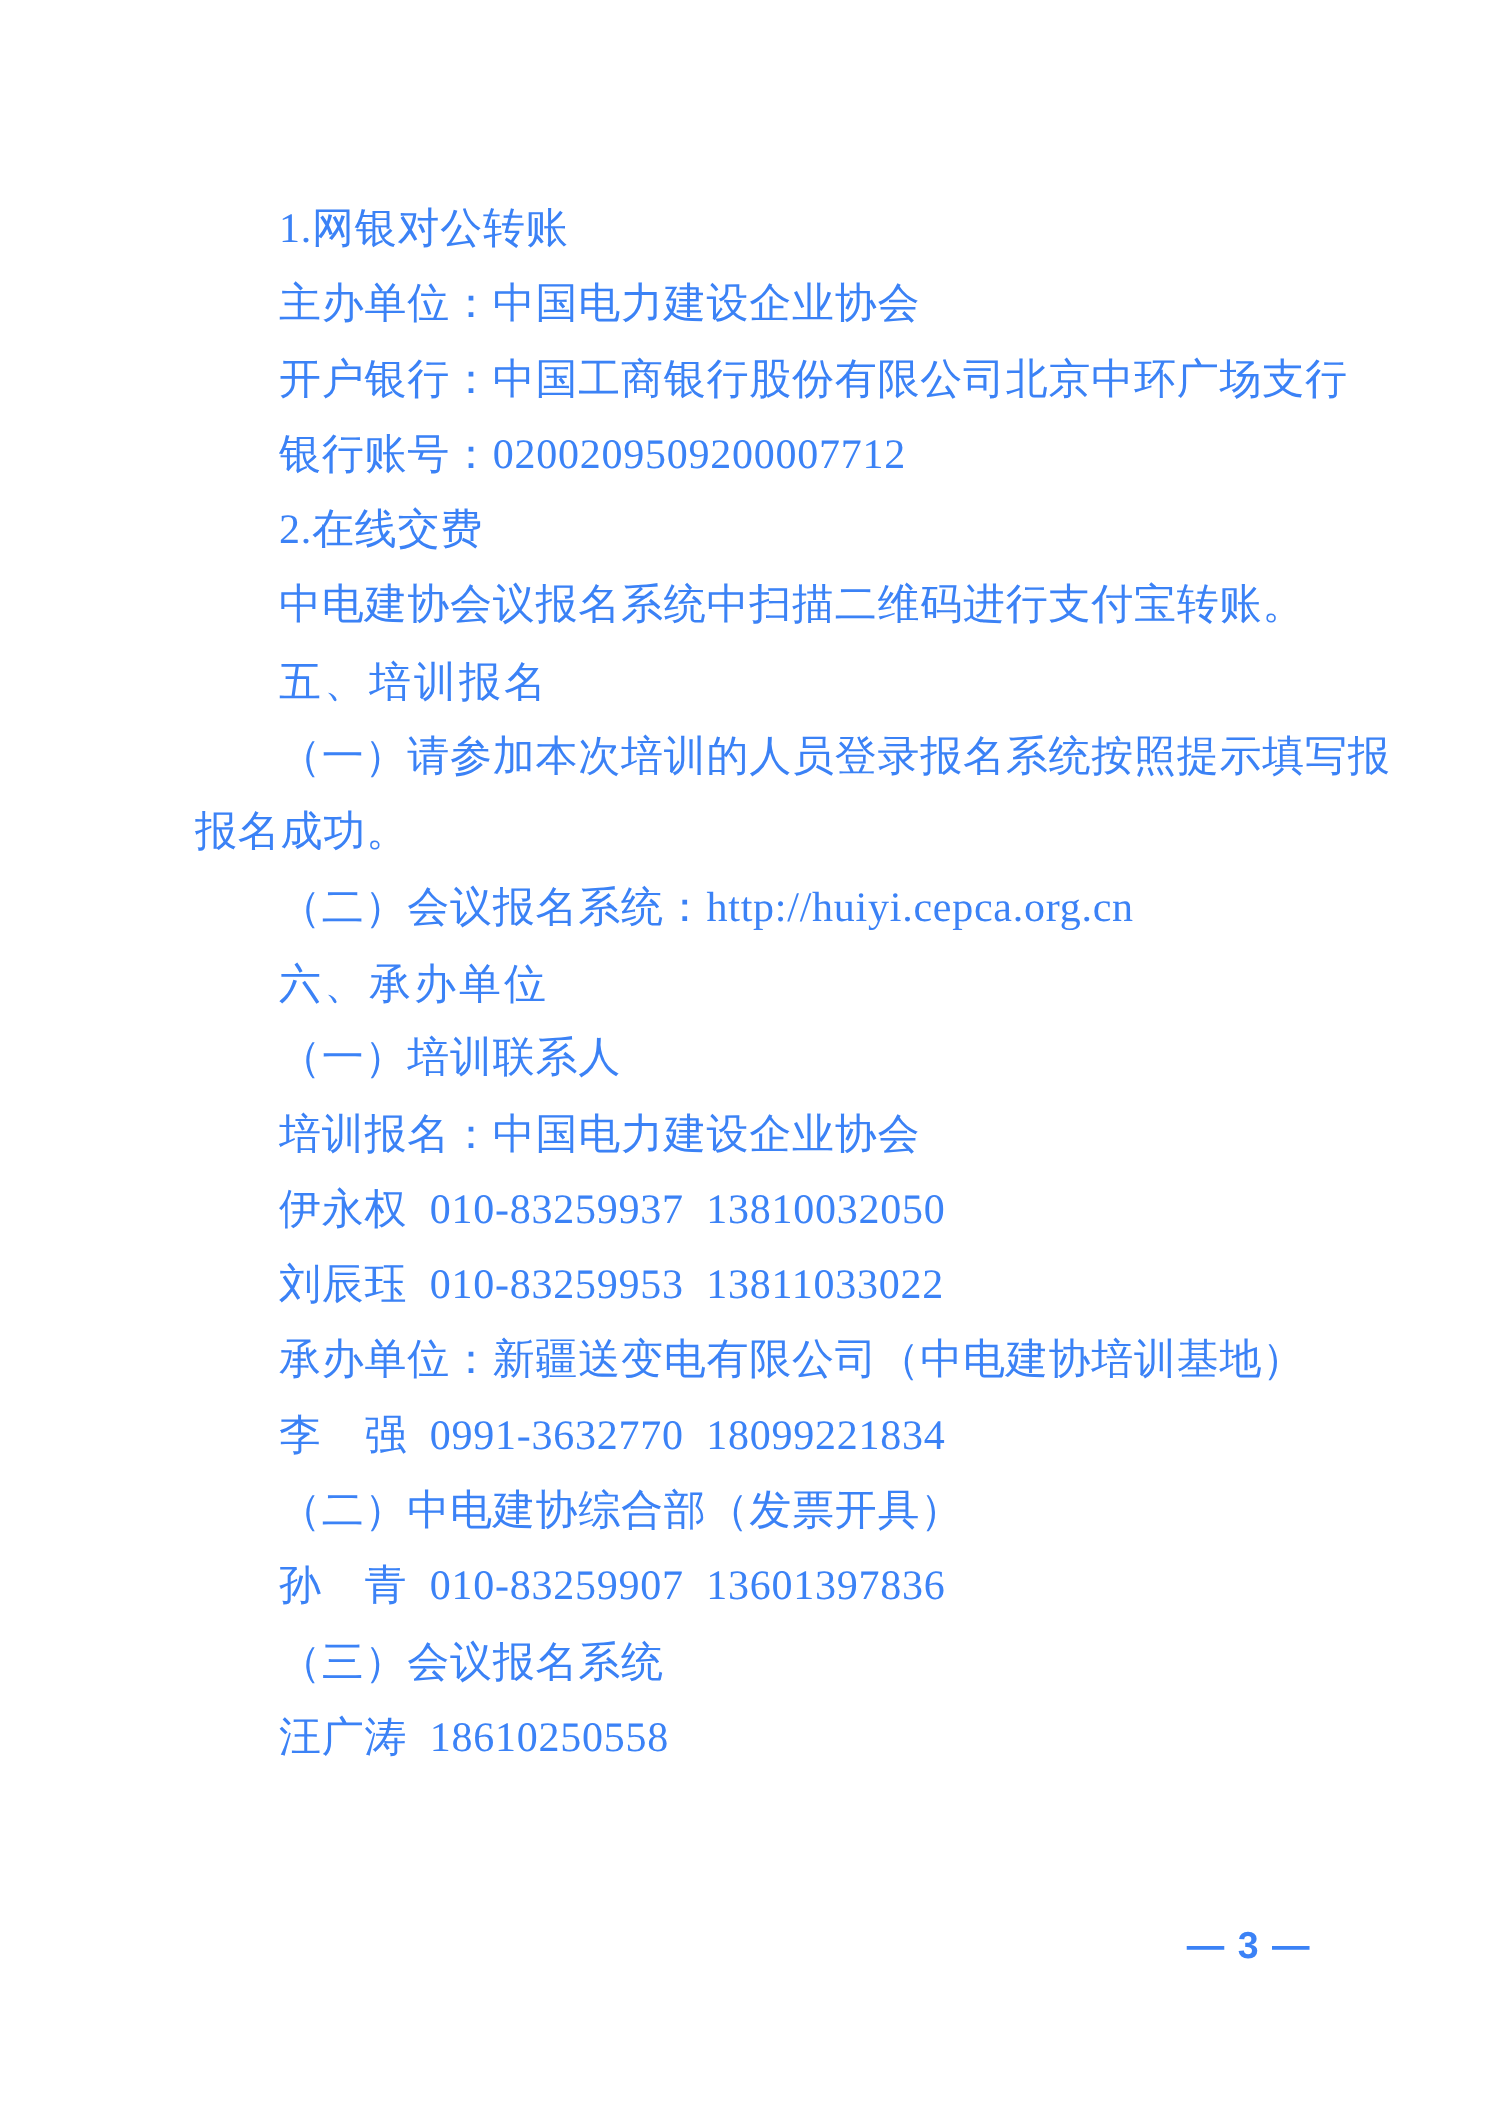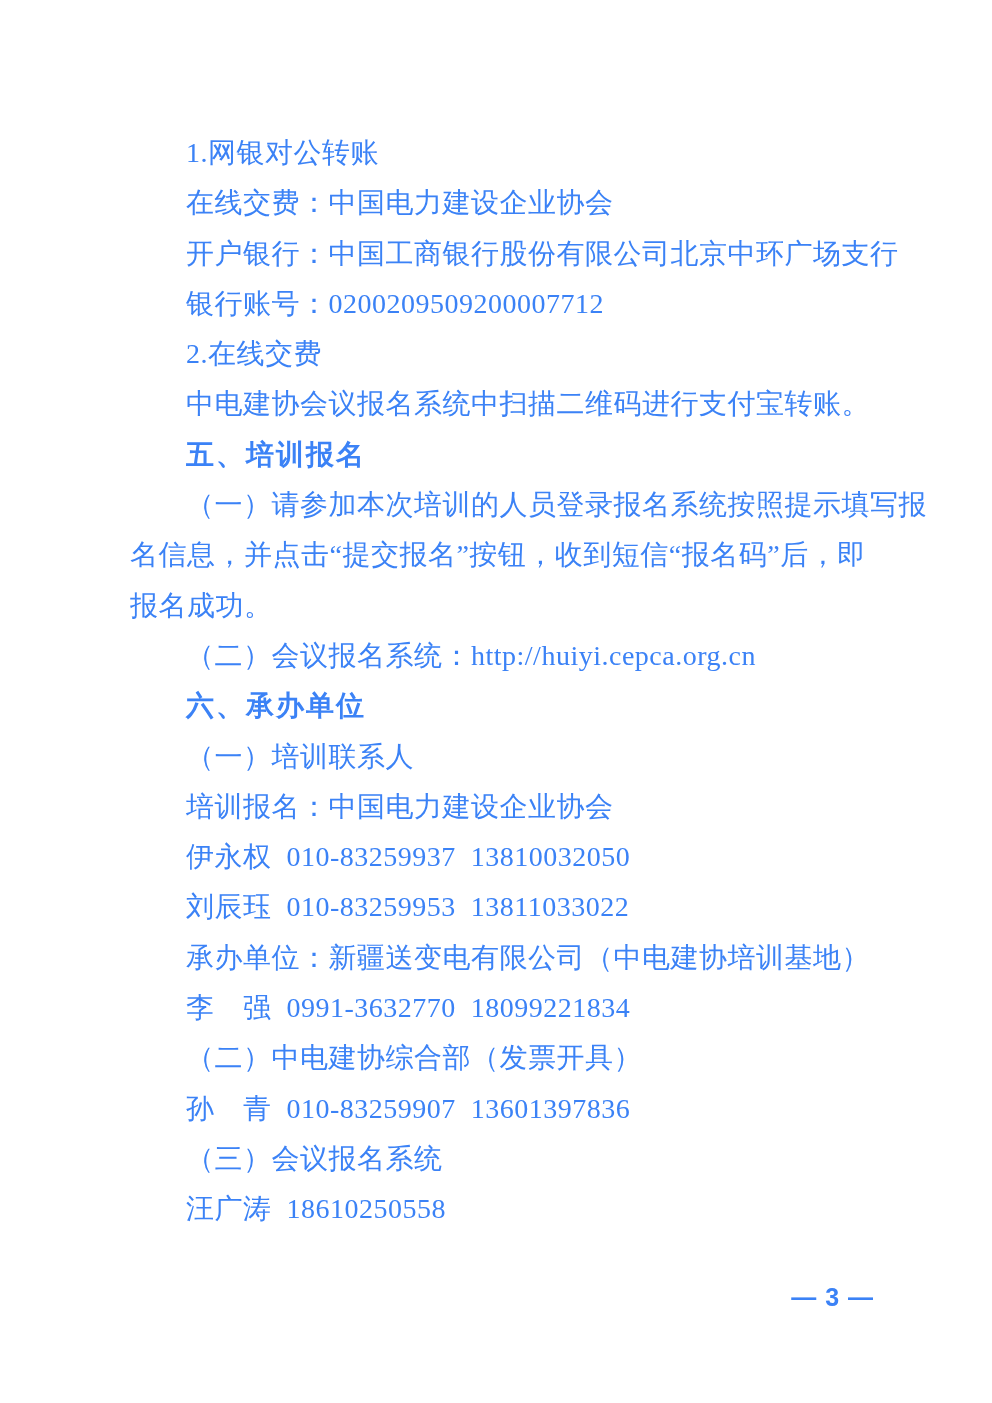--- a/index.html
+++ b/index.html
@@ -27,48 +27,47 @@
     font-size: 28px;
     line-height: 50.3px;
     white-space: pre;
     letter-spacing: 0.5px;
   }
   .indent {
     text-indent: 56px;
   }
   .heading {
     font-family: "Liberation Sans", "DejaVu Sans", sans-serif;
-    font-weight: 700;
+    font-weight: 400;
     letter-spacing: 2px;
   }
   .footer {
     position: absolute;
     top: 1283px;
     right: 118px;
     font-family: "Liberation Sans", "DejaVu Sans", sans-serif;
     font-weight: 700;
     font-size: 25px;
     letter-spacing: 1px;
     white-space: pre;
   }
 </style>
 </head>
 <body>
 
 <div class="page">
   <div class="content">
     <div class="line indent">1.网银对公转账</div>
-    <div class="line indent">在线交费：中国电力建设企业协会</div>
+    <div class="line indent">主办单位：中国电力建设企业协会</div>
     <div class="line indent">开户银行：中国工商银行股份有限公司北京中环广场支行</div>
     <div class="line indent">银行账号：0200209509200007712</div>
     <div class="line indent">2.在线交费</div>
     <div class="line indent">中电建协会议报名系统中扫描二维码进行支付宝转账。</div>
     <div class="line indent heading">五、培训报名</div>
     <div class="line indent">（一）请参加本次培训的人员登录报名系统按照提示填写报</div>
-    <div class="line">名信息，并点击“提交报名”按钮，收到短信“报名码”后，即</div>
     <div class="line">报名成功。</div>
     <div class="line indent">（二）会议报名系统：http://huiyi.cepca.org.cn</div>
     <div class="line indent heading">六、承办单位</div>
     <div class="line indent">（一）培训联系人</div>
     <div class="line indent">培训报名：中国电力建设企业协会</div>
     <div class="line indent">伊永权  010-83259937  13810032050</div>
     <div class="line indent">刘辰珏  010-83259953  13811033022</div>
     <div class="line indent">承办单位：新疆送变电有限公司（中电建协培训基地）</div>
     <div class="line indent">李　强  0991-3632770  18099221834</div>
     <div class="line indent">（二）中电建协综合部（发票开具）</div>

